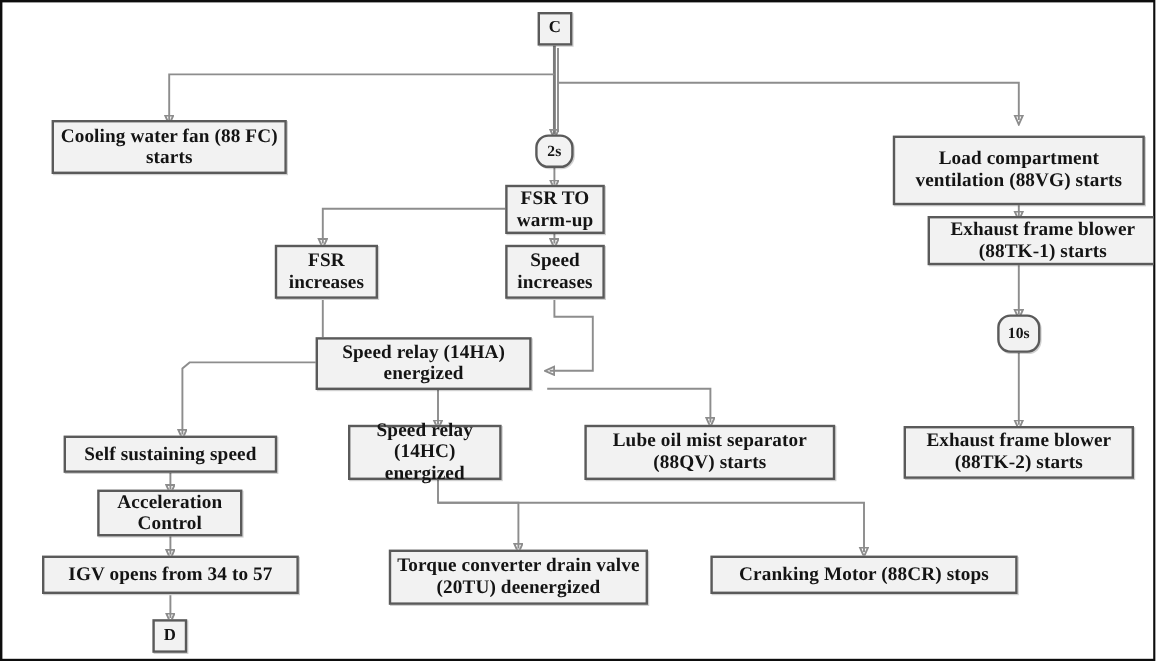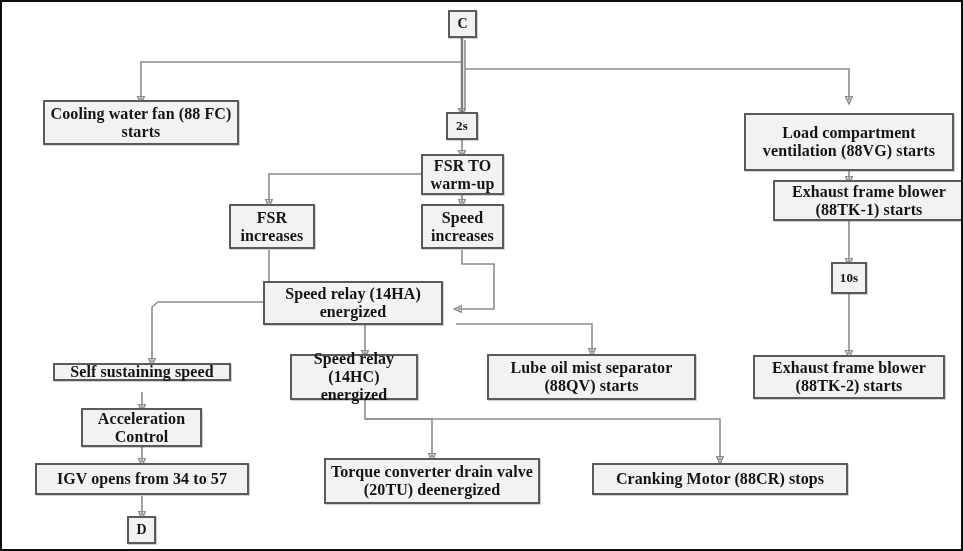--- a/index.html
+++ b/index.html
@@ -29,21 +29,21 @@
     align-items: center;
     justify-content: center;
     text-align: center;
     line-height: 1.12;
     letter-spacing: 0.1px;
     padding: 1px 3px;
     box-shadow: 1px 1px 0 rgba(0,0,0,0.18);
   }
   .node span { display: block; width: 100%; }
   .term { font-size: 14px; }
-  .timer { font-size: 13px; }
+  .timer { font-size: 13px; border-radius: 11px; }
   .proc { font-size: 16px; }
 
   svg.wires {
     position: absolute;
     left: 0; top: 0;
     width: 963px; height: 551px;
     pointer-events: none;
   }
   svg.wires path, svg.wires line {
     stroke: #8d8d8d;
@@ -138,21 +138,21 @@
   </div>
 
   <div class="node timer" style="left:829px; top:260px; width:36px; height:32px;">
     <span>10s</span>
   </div>
 
   <div class="node proc" style="left:261px; top:279px; width:180px; height:44px;">
     <span>Speed relay (14HA) energized</span>
   </div>
 
-  <div class="node proc" style="left:51px; top:361px; width:178px; height:18px;">
+  <div class="node proc" style="left:51px; top:361px; width:178px; height:31px;">
     <span>Self sustaining speed</span>
   </div>
 
   <div class="node proc" style="left:288px; top:352px; width:128px; height:46px;">
     <span>Speed relay (14HC) energized</span>
   </div>
 
   <div class="node proc" style="left:485px; top:352px; width:209px; height:46px;">
     <span>Lube oil mist separator (88QV) starts</span>
   </div>

